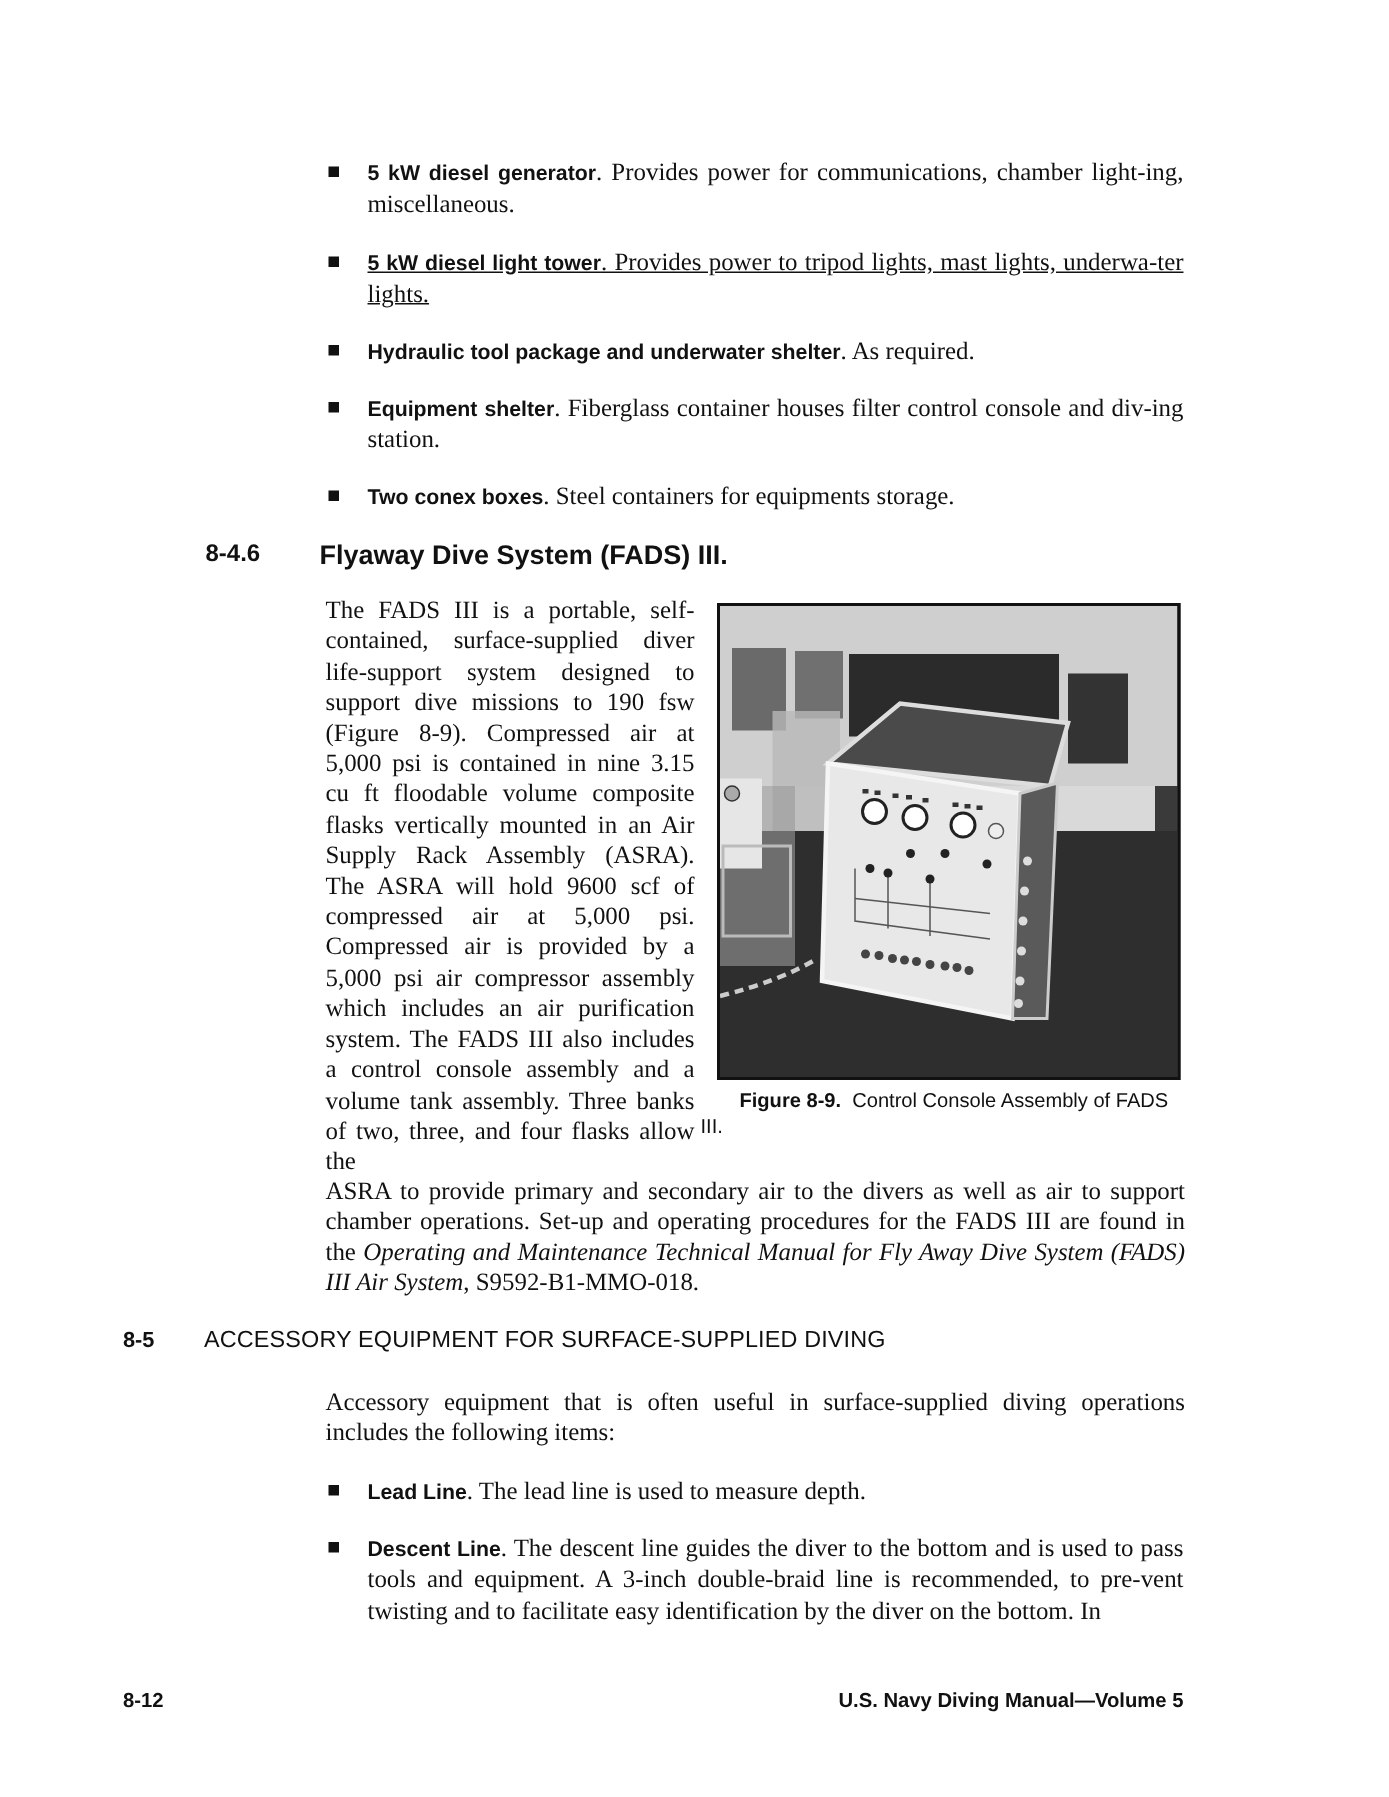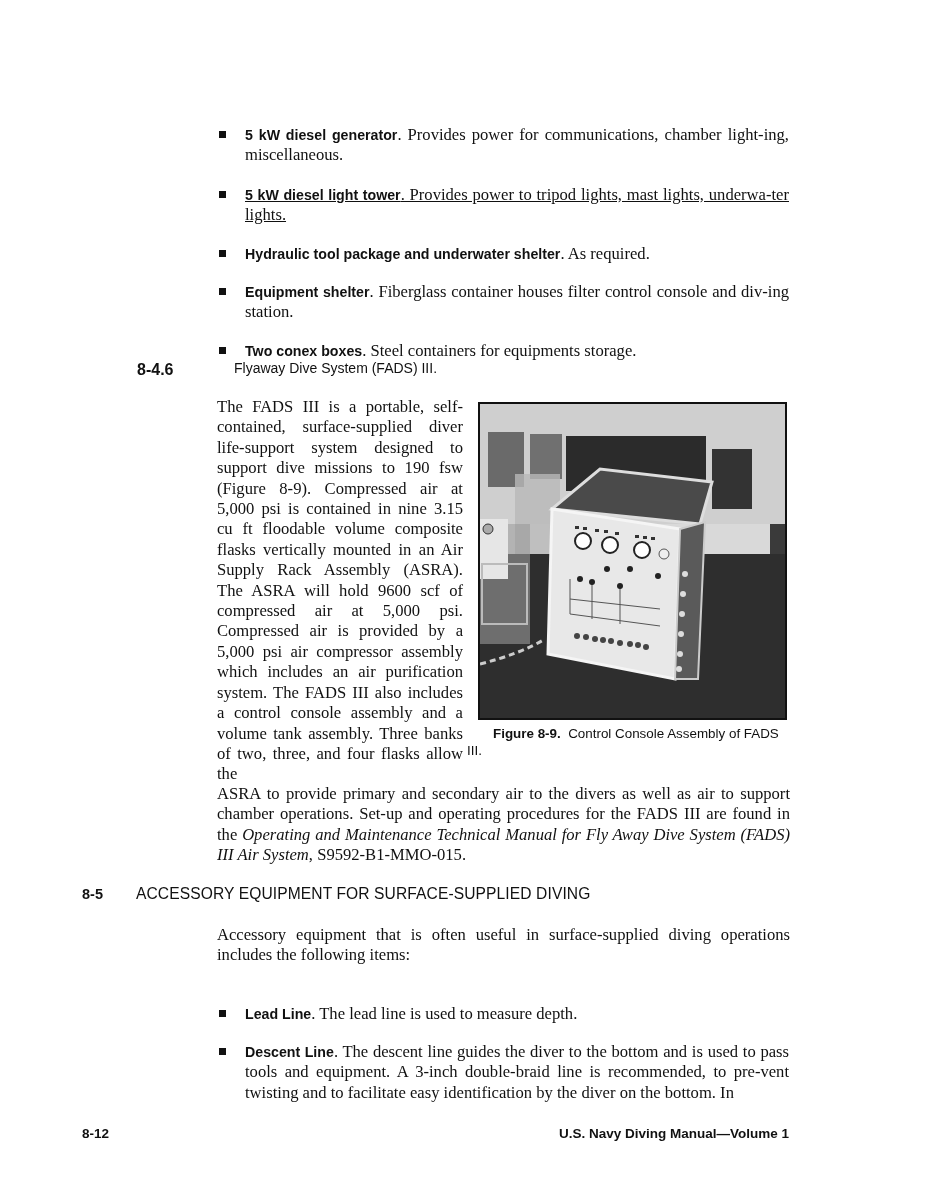--- a/index.html
+++ b/index.html
@@ -1,27 +1,27 @@
 <!DOCTYPE html>
 <html><head>
 <meta charset="utf-8">
 <style>
   html, body { margin: 0; padding: 0; background: #ffffff; }
   body { width: 926px; height: 1198px; position: relative; overflow: hidden; color: #111; }
   .serif { font-family: "Liberation Serif", "DejaVu Serif", serif; font-size: 16.6px; line-height: 20.4px; }
   .sans  { font-family: "Liberation Sans", "DejaVu Sans", sans-serif; }
   .abs { position: absolute; }
 
-  .bullet { position: absolute; left: 217px; width: 572px; margin-top: 20px; }
+  .bullet { position: absolute; left: 217px; width: 572px; }
   .bullet .sq { position: absolute; left: 2px; top: 6px; width: 7px; height: 7px; background: #111; }
   .bullet .txt { margin-left: 28px; text-align: justify; }
   .bullet .lead { font-family: "Liberation Sans", "DejaVu Sans", sans-serif; font-weight: bold; font-size: 14.2px; }
 
   .subhead-num { left: 137px; top: 361px; font-size: 16px; font-weight: bold; }
-  .subhead-title { left: 234px; top: 360px; font-size: 14px; font-weight: normal; }
+  .subhead-title { left: 213px; top: 360px; font-size: 18px; font-weight: bold; }
 
   .fads-para { left: 217px; top: 397px; width: 246px; text-align: justify; }
   .fads-para-cont { left: 217px; top: 784px; width: 573px; text-align: justify; }
 
   .photo { left: 478px; top: 402px; width: 305px; height: 314px; border: 2px solid #111; background: #3c3c3c; overflow: hidden; }
   .caption { left: 467px; top: 725px; width: 320px; font-size: 13.4px; line-height: 17px; }
   .caption b { font-weight: bold; padding-left: 26px; }
 
   .sec-num { left: 82px; top: 886px; font-size: 14.5px; font-weight: bold; }
   .sec-title { left: 136px; top: 885px; font-size: 15.6px; font-weight: normal; letter-spacing: 0.1px; }
@@ -142,31 +142,31 @@
 
     <path d="M0 260 Q40 250 65 235" stroke="#ccc" stroke-width="3" stroke-dasharray="6,4" fill="none"></path>
   </svg>
 </div>
 
 <div class="abs sans caption">
   <b>Figure 8-9.</b>&nbsp;&nbsp;<span>Control Console Assembly of FADS III.</span>
 </div>
 
 <div class="abs serif fads-para-cont">
-  <span>ASRA to provide primary and secondary air to the divers as well as air to support chamber operations. Set-up and operating procedures for the FADS III are found in the </span><em>Operating and Maintenance Technical Manual for Fly Away Dive System (FADS) III Air System</em><span>, S9592-B1-MMO-015.</span>
+  <span>ASRA to provide primary and secondary air to the divers as well as air to support chamber operations. Set-up and operating procedures for the FADS III are found in the </span><em>Operating and Maintenance Technical Manual for Fly Away Dive System (FADS) III Air System</em><span>, S9592-B1-MMO-018.</span>
 </div>
 
 <div class="abs sans sec-num">8-5</div>
 <div class="abs sans sec-title">ACCESSORY EQUIPMENT FOR SURFACE-SUPPLIED DIVING</div>
 
 <div class="abs serif intro">Accessory equipment that is often useful in surface-supplied diving operations includes the following items:</div>
 
 <div class="bullet serif" style="top:984px;">
   <span class="sq"></span>
   <div class="txt"><span class="lead">Lead Line</span><span>. The lead line is used to measure depth.</span></div>
 </div>
 <div class="bullet serif" style="top:1022px;">
   <span class="sq"></span>
   <div class="txt"><span class="lead">Descent Line</span><span>. The descent line guides the diver to the bottom and is used to pass tools and equipment. A 3-inch double-braid line is recommended, to pre-vent twisting and to facilitate easy identification by the diver on the bottom. In</span></div>
 </div>
 
 <div class="abs sans footer-left">8-12</div>
-<div class="abs sans footer-right">U.S. Navy Diving Manual—Volume 1</div>
+<div class="abs sans footer-right">U.S. Navy Diving Manual—Volume 5</div>
 
 </body></html>

